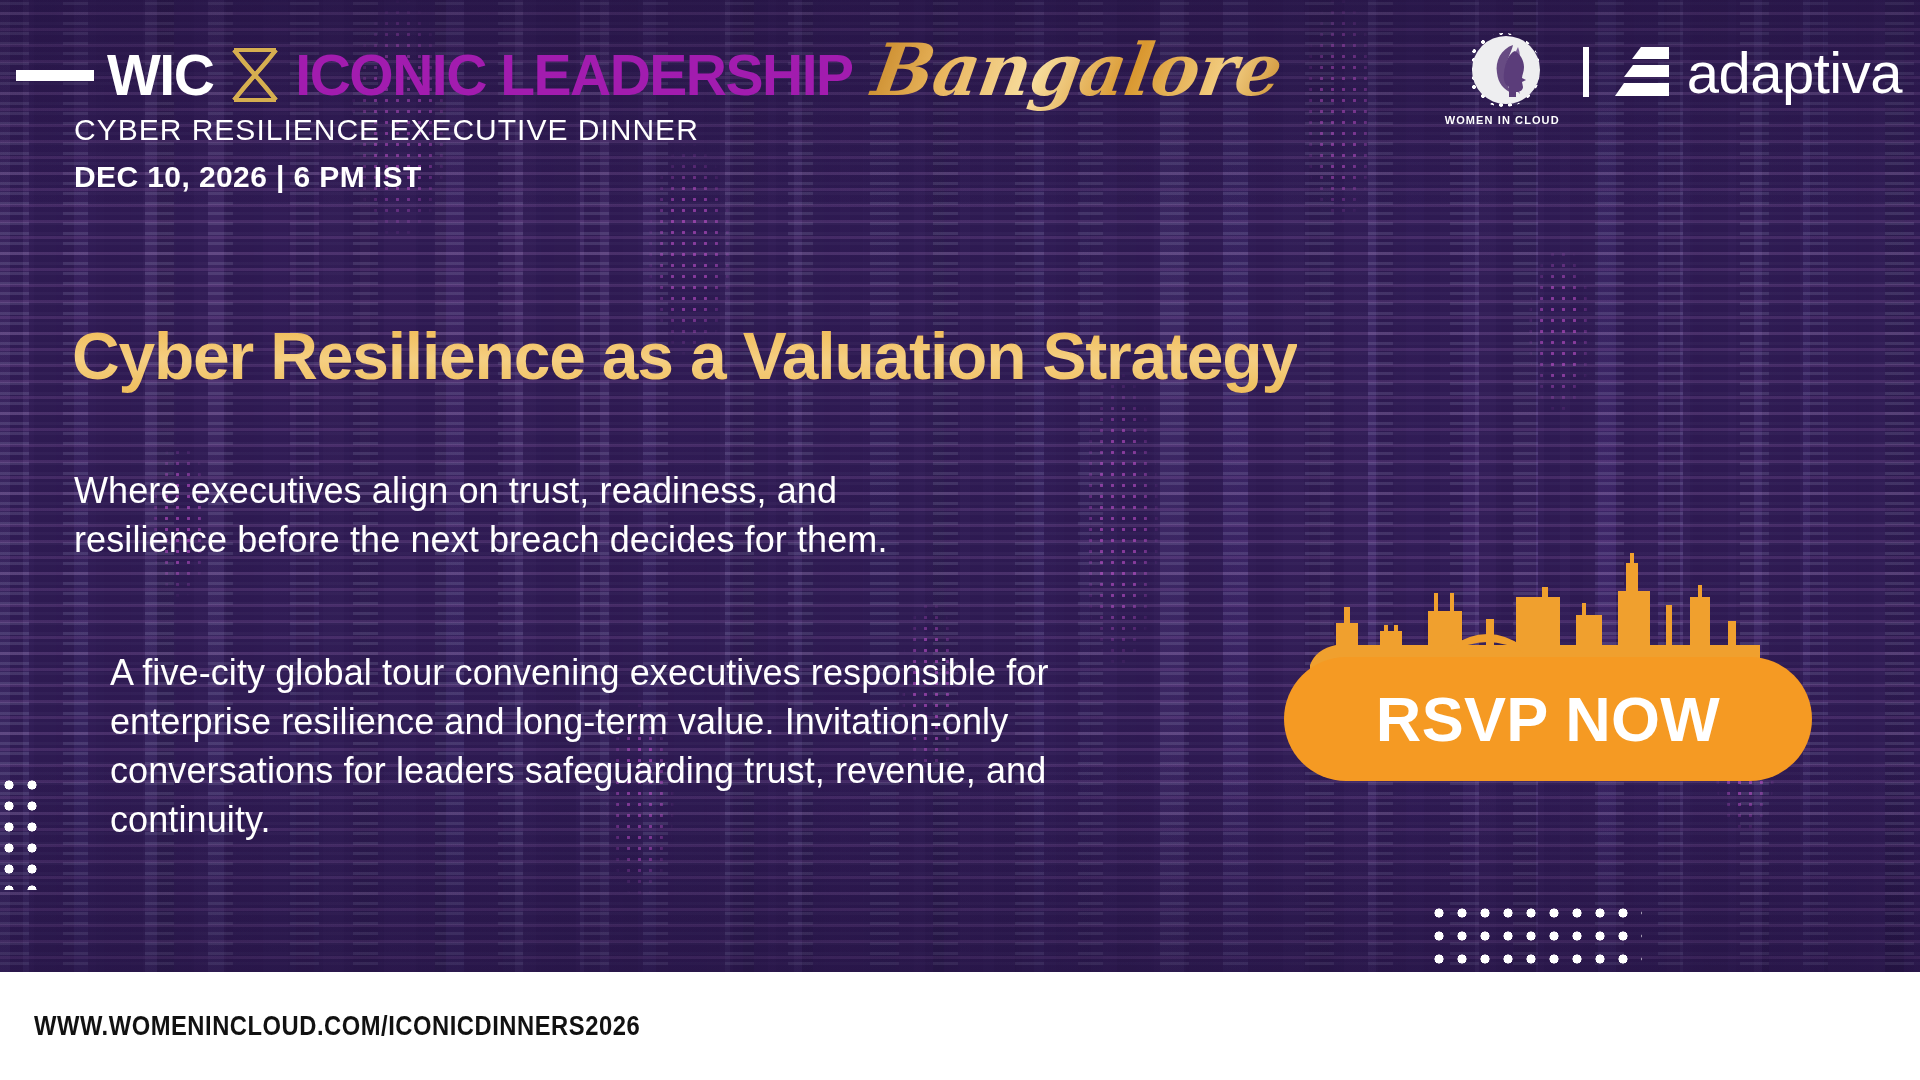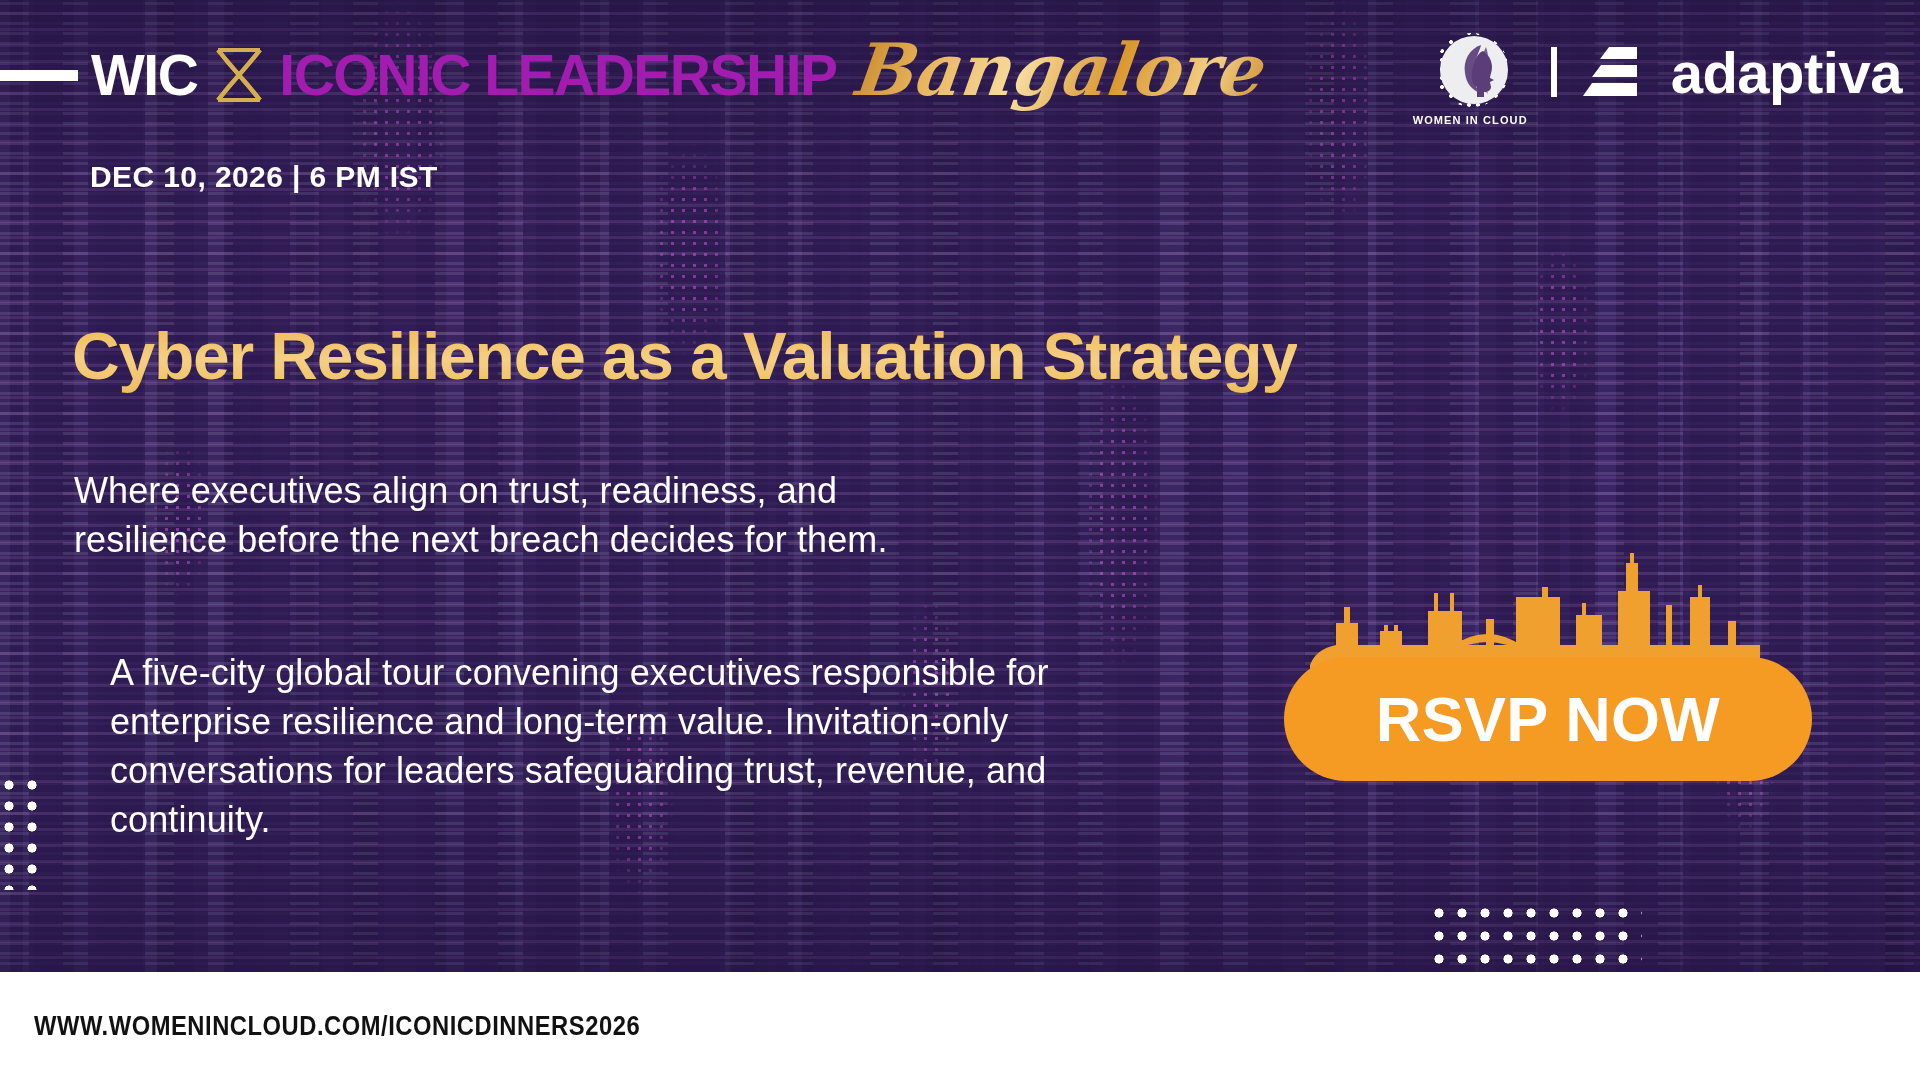--- a/index.html
+++ b/index.html
@@ -87,21 +87,21 @@
       radial-gradient(ellipse 42px 110px at 180px 520px, #000 40%, transparent 72%),
       radial-gradient(ellipse 48px 140px at 640px 800px, #000 40%, transparent 72%),
       radial-gradient(ellipse 44px 105px at 1745px 760px, #000 40%, transparent 72%);
   }
   .bg-vig{
     position:absolute; left:0; top:0; width:1920px; height:972px;
     background:linear-gradient(180deg, rgba(30,15,56,.35) 0%, rgba(0,0,0,0) 22%, rgba(0,0,0,0) 78%, rgba(30,15,56,.30) 100%);
   }
 
   
-  .lockup{ position:absolute; left:0; top:34px; display:flex; align-items:center;text-align:right; }
+  .lockup{ position:absolute; left:16px; top:34px; display:flex; align-items:center;text-align:right; }
   .dash{ width:78px; height:11px; background:#fff; margin-right:13px; }
   .wic{
     font-family:"Liberation Sans", sans-serif;
     font-weight:700; font-size:57px; color:#ffffff;
     letter-spacing:-1.5px;
   }
   .xmark{ margin:0 14px 0 16px; display:block; }
   .iconic{
     font-family:Liberation Sans, sans-serif;
     font-weight:700; font-size:57px; color:#a21caf; letter-spacing:-1.5px;
@@ -113,42 +113,42 @@
     -webkit-background-clip:text; background-clip:text; color:transparent;
     transform:skewX(-9deg); letter-spacing:-1px; line-height:1;
     padding:0 6px 10px 2px;
   }
 
   .subtitle{
     position:absolute; left:74px; top:113px;
     font-size:30px; letter-spacing:1.0px; color:#ffffff; font-weight:400;
   }
   .datetime{
-    position:absolute; left:90px; top:160px;
+    position:absolute; left:74px; top:160px;
     font-size:30px; letter-spacing:0.4px; color:#ffffff; font-weight:700;
   }
 
   
   .brands{ position:absolute; right:18px; top:20px; display:flex; align-items:center; }
   .wic-logo{ position:relative; width:120px; height:104px; }
   .wic-logo .dots{
     position:absolute; left:0; top:2px; width:118px; height:96px;
     background-image:radial-gradient(circle at 2px 2px, #ffffff 1.9px, rgba(0,0,0,0) 2.2px);
     background-size:9px 9px;
     -webkit-mask-image:radial-gradient(circle at 59px 48px, #000 48%, transparent 49%);
     mask-image:radial-gradient(circle at 59px 48px, #000 48%, transparent 49%);
   }
   .wic-logo .label{
     position:absolute; left:0; bottom:-2px; width:120px; text-align:left;
     font-size:11px; font-weight:700; letter-spacing:1.1px; color:#ffffff;
   }
   .divider-bar{ width:6px; height:50px; background:#fff; margin:0 22px 0 18px; }
   .adaptiva{ display:flex; align-items:center; }
   .adaptiva-word{
-    font-size:58px; color:#ffffff; font-weight:700; letter-spacing:-0.5px; margin-left:28px;
+    font-size:58px; color:#ffffff; font-weight:400; letter-spacing:-0.5px; margin-left:12px;
   }
 
   
   .headline{
     position:absolute; left:72px; top:318px;
     font-size:66px; font-weight:700; letter-spacing:-1.2px;
     color:#f0bf63;
     background:linear-gradient(180deg,#efb84f 0%,#f5cf82 55%,#eebd5b 100%);
     -webkit-background-clip:text; background-clip:text; color:transparent;
   }
@@ -223,20 +223,21 @@
       </g>
       <g fill="none" stroke="#d6ae50" stroke-width="4.2">
         <path d="M5 6 C5 6 14 18 26 31 C38 44 47 56 47 56"></path>
         <path d="M47 6 C47 6 38 18 26 31 C14 44 5 56 5 56"></path>
       </g>
     </svg>
     <div class="iconic">ICONIC LEADERSHIP</div>
     <div class="city">Bangalore</div>
   </div>
 
+  <div class="subtitle">CYBER RESILIENCE EXECUTIVE DINNER</div>
   <div class="datetime">DEC 10, 2026 | 6 PM IST</div>
 
   <div class="brands">
 
     <div class="wic-logo">
       <div class="dots"></div>
       <svg style="position:absolute;left:26px;top:15px;" width="70" height="70" viewBox="0 0 70 70">
         <circle cx="35" cy="35" r="34" fill="#eeeef0"></circle>
         <path d="M42 10 C30 14 24 26 26 38 C27 48 33 55 41 58 C35 50 33 40 35 31 C37 22 41 15 42 10 Z" fill="#5b3d7a" opacity=".92"></path>
         <path d="M47 12 C42 22 39 32 41 43 C42 50 45 55 49 59 C45 48 45 36 48 27 C50 20 48 15 47 12 Z" fill="#6b4a8c" opacity=".85"></path>

